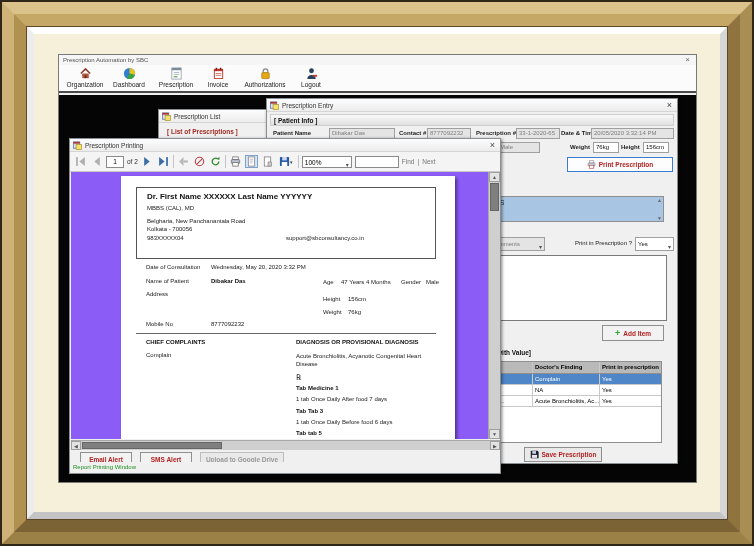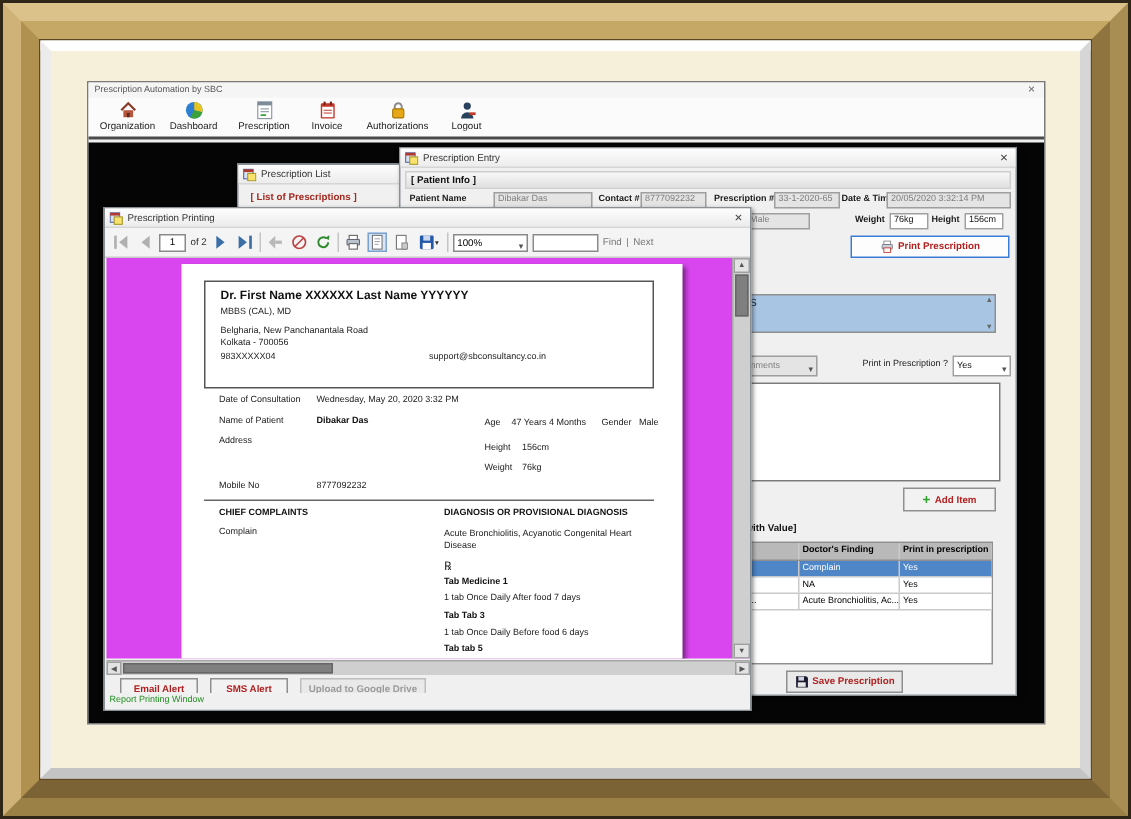--- a/index.html
+++ b/index.html
@@ -52,21 +52,21 @@
 
   
   .rv-toolbar { position:absolute; left:0; top:13px; right:0; height:20px; background:#f4f4f4; border-bottom:1px solid #c8c8c8; display:flex; align-items:center; padding:0 4px; gap:3px; }
   .rv-sep { width:1px; height:13px; background:#c5c5c5; }
   .rv-ic { width:13px; height:13px; display:flex; align-items:center; justify-content:center; }
   .rv-ic svg { width:11px; height:11px; }
   .rv-ic.on { background:#d6e6fa; border:1px solid #7da2ce; }
   .rv-input { height:12px; border:1px solid #8a8a8a; background:#fff; font-size:6.5px; padding:0 2px; font-family:"Liberation Sans",sans-serif; }
   .rv-lbl { font-size:6.5px; color:#333; white-space:nowrap; }
   .rv-link { font-size:6.5px; color:#777; white-space:nowrap; }
-  .report-area { position:absolute; left:1px; top:33px; width:429px; height:267px; background:#d946ef; overflow:hidden; }
+  .report-area { position:absolute; left:1px; top:33px; width:429px; height:267px; background:#8b5cf6; overflow:hidden; }
   .page { position:absolute; left:50px; top:4px; width:334px; height:290px; background:#fff; box-shadow:2px 2px 3px rgba(0,0,0,.45); }
   .r6 { position:absolute; font-size:6px; color:#222; white-space:nowrap; }
   .r6b { position:absolute; font-size:6px; font-weight:700; color:#111; white-space:nowrap; }
 
   
   .sb-v { position:absolute; right:0; top:0; width:12px; height:100%; background:#cfcfcf; border-left:1px solid #a8a8a8; }
   .sb-h { position:absolute; left:1px; top:301px; width:429px; height:10px; background:#cfcfcf; border-top:1px solid #a8a8a8; }
   .sb-btn { position:absolute; background:#e3e3e3; border:1px solid #a0a0a0; color:#555; font-size:5px; line-height:8px; text-align:center; }
   .sb-thumb { position:absolute; background:#7f7f7f; border:1px solid #666; }
 

